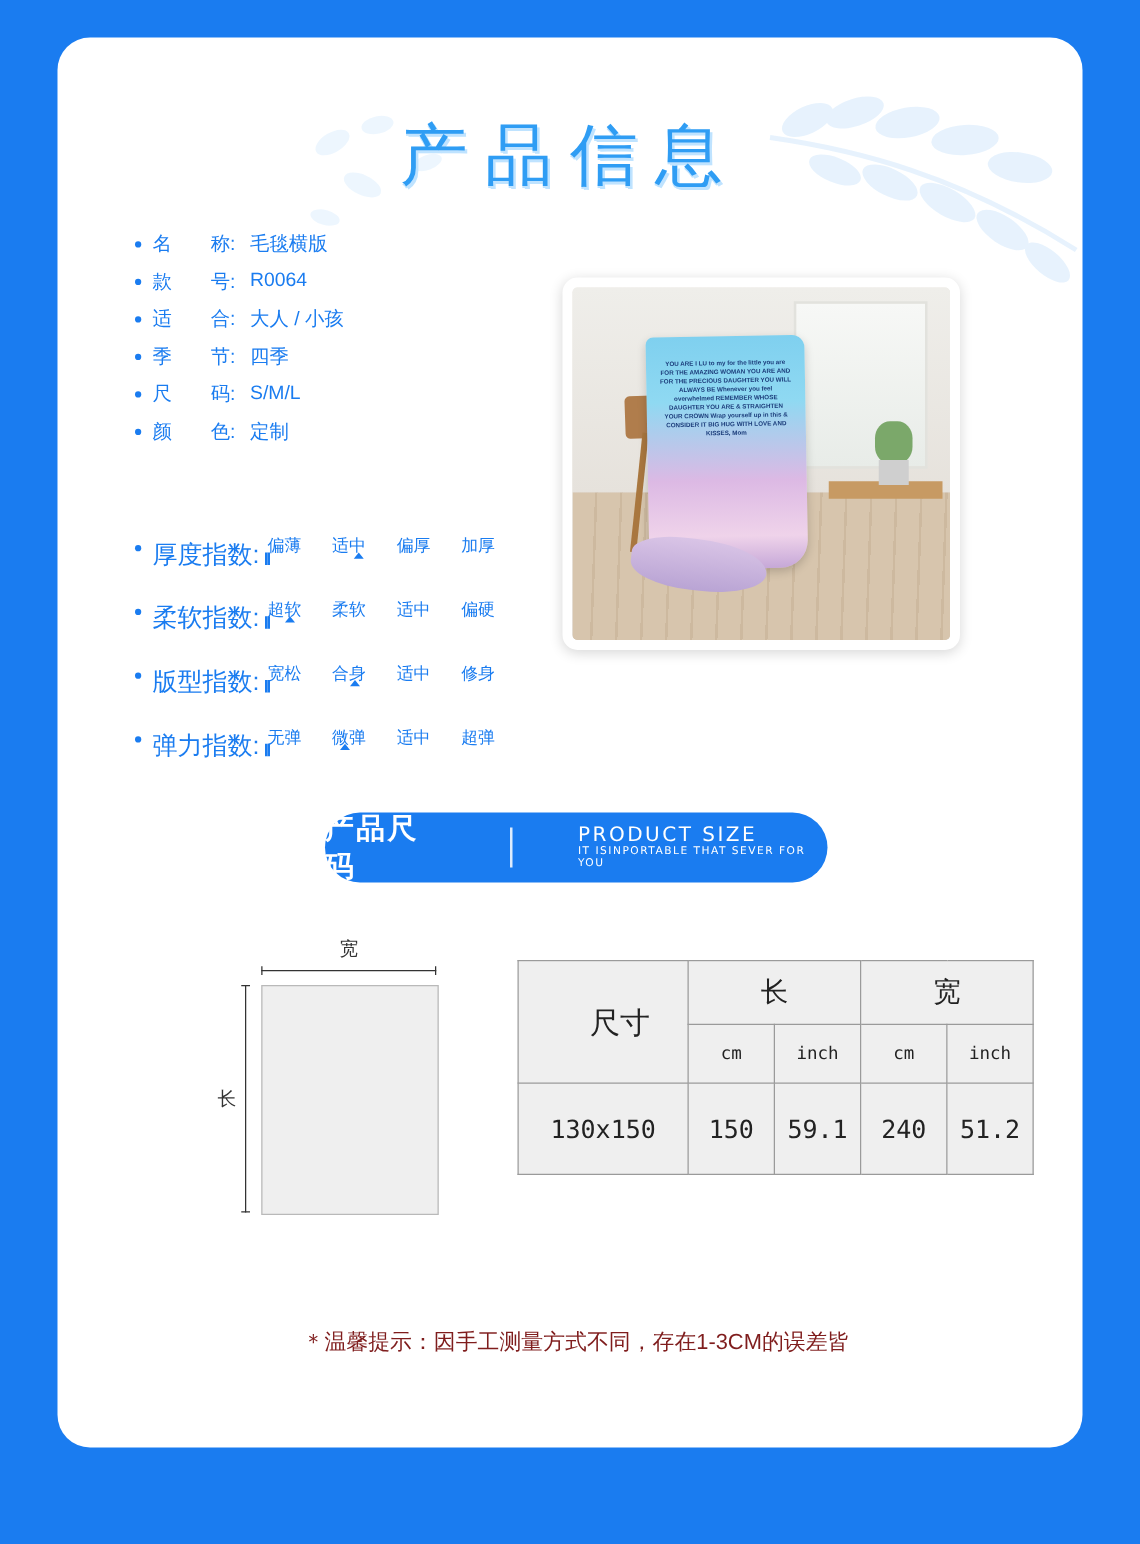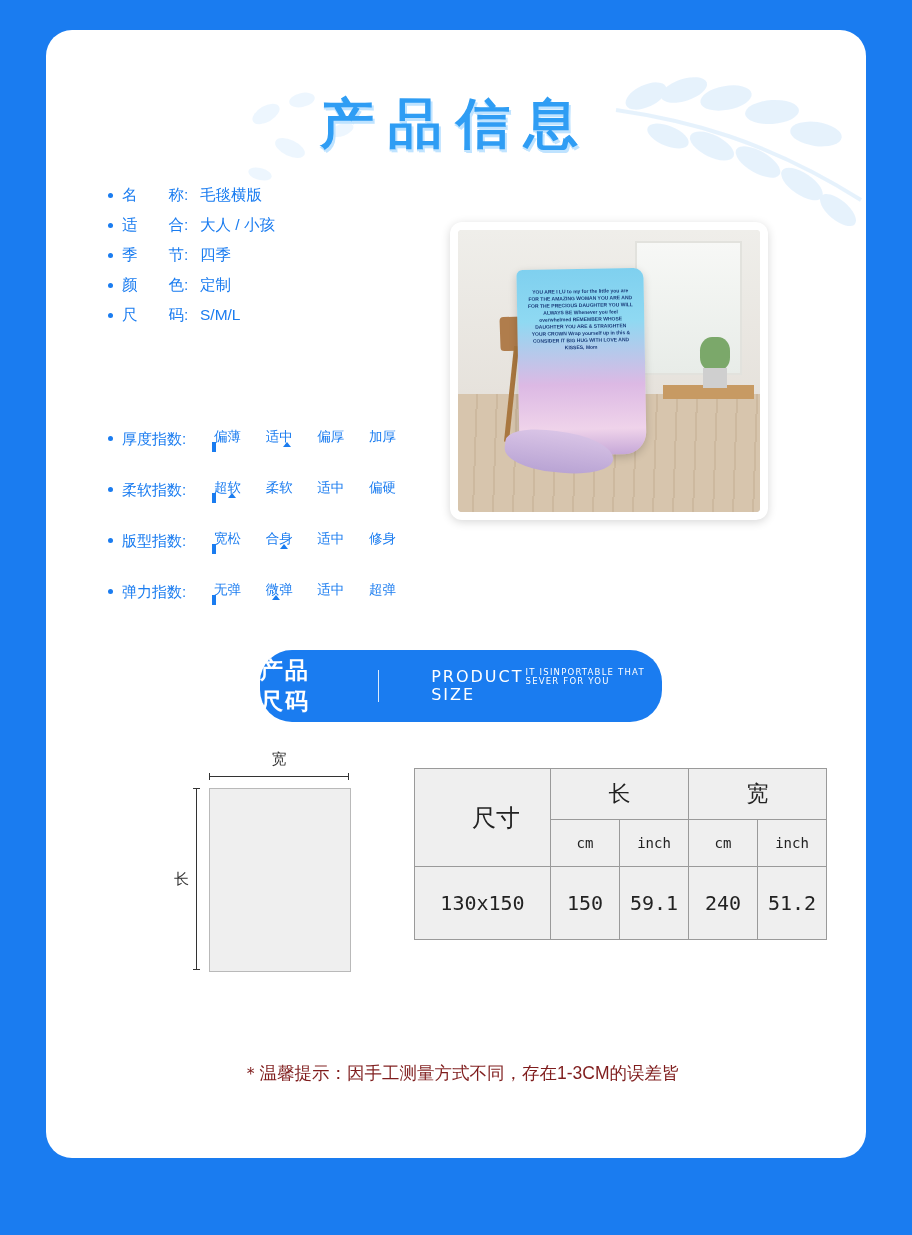--- a/index.html
+++ b/index.html
@@ -22,21 +22,21 @@
     position:absolute;right:-10px;top:20px;width:300px;height:230px;
     opacity:.5;pointer-events:none;
   }
   .petals{
     position:absolute;left:200px;top:60px;width:130px;height:110px;
     opacity:.45;pointer-events:none;
   }
   
   .title{
     position:absolute;left:0;top:58px;width:820px;text-align:center;
-    font-size:54px;font-weight:bold;letter-spacing:14px;
+    font-size:54px;font-weight:normal;letter-spacing:14px;
     color:#2f9df4;
     text-shadow:0 2px 0 #bfe3ff, 2px 3px 0 #bfe3ff;
     font-family:"DejaVu Sans","Liberation Sans",sans-serif;
   }
   
   .spec-list{
     position:absolute;left:62px;top:150px;width:360px;
   }
   .spec-row{
     display:flex;align-items:center;height:30px;margin-bottom:0px;
@@ -51,21 +51,21 @@
     color:#1a7cf0;font-size:15.5px;
   }
   
   .idx-list{
     position:absolute;left:62px;top:398px;width:360px;
   }
   .idx-row{
     display:flex;align-items:flex-start;height:51px;
   }
   .idx-label{
-    color:#1a7cf0;font-size:15px;width:92px;flex:0 0 auto;padding-top:2px;
+    color:#1a7cf0;font-size:20px;width:92px;flex:0 0 auto;padding-top:2px;
   }
   .idx-scale{position:relative;width:182px;flex:0 0 auto;}
   .idx-opts{display:flex;justify-content:space-between;font-size:13.5px;color:#1a7cf0;text-align:center;}
   .idx-bar{
     position:relative;margin-top:6px;height:2px;background:#1a7cf0;width:182px;
   }
   .idx-bar .tick{
     position:absolute;top:-4px;width:0;height:0;
     border-left:4px solid transparent;border-right:4px solid transparent;
     border-bottom:5px solid #1a7cf0;
@@ -103,28 +103,28 @@
     background:linear-gradient(180deg,#d9c4e6,#b9a4d4);border-radius:40% 60% 50% 50%;
     transform:rotate(7deg);}
   .ph-text{position:absolute;left:8%;top:10%;width:84%;height:76%;
     color:#1b3c7a;font-size:5px;line-height:7px;text-align:center;font-weight:bold;
     overflow:hidden;}
   .ph-plant{position:absolute;right:10%;top:38%;width:10%;height:12%;background:#7ba86a;border-radius:40%;}
   .ph-pot{position:absolute;right:11%;top:49%;width:8%;height:7%;background:#cfcfcf;}
   .ph-table{position:absolute;right:2%;top:55%;width:30%;height:5%;background:#c79a63;}
   
   .banner{
-    position:absolute;left:214px;top:620px;width:402px;height:72px;
+    position:absolute;left:214px;top:620px;width:402px;height:56px;
     background:#1a7cf0;border-radius:32px;display:flex;align-items:center;justify-content:center;
     color:#ffffff;
     gap:40px;
   }
   .banner-cn{font-size:23px;font-weight:bold;letter-spacing:2px;}
   .banner-div{width:2px;height:32px;background:#ffffff;margin:0 12px;opacity:.85;}
-  .banner-en{display:flex;flex-direction:row;justify-content:space-between;line-height:1.15;}
+  .banner-en{display:flex;flex-direction:column;justify-content:space-between;line-height:1.15;}
   .banner-en1{font-size:16px;letter-spacing:2px;font-family:"DejaVu Sans",sans-serif;}
   .banner-en2{font-size:8.5px;letter-spacing:1.2px;font-family:"DejaVu Sans",sans-serif;}
   
   .diagram{position:absolute;left:140px;top:710px;width:200px;height:250px;}
   .rect{
     position:absolute;left:23px;top:48px;width:140px;height:182px;
     background:#efefef;border:1px solid #b9b9b9;
   }
   .lbl-w{position:absolute;left:23px;top:10px;width:140px;text-align:center;font-size:15px;color:#333;}
   .lbl-l{position:absolute;left:-12px;top:130px;font-size:15px;color:#333;}
@@ -192,37 +192,42 @@
     <div class="title">产品信息</div>
 
     <div class="spec-list">
       <div class="spec-row">
         <span class="dot"></span>
         <span class="spec-label">名　　称:</span>
         <span class="spec-val">毛毯横版</span>
       </div>
       <div class="spec-row">
         <span class="dot"></span>
+        <span class="spec-label">款　　号:</span>
+        <span class="spec-val">R0064</span>
+      </div>
+      <div class="spec-row">
+        <span class="dot"></span>
         <span class="spec-label">适　　合:</span>
         <span class="spec-val">大人 / 小孩</span>
       </div>
       <div class="spec-row">
         <span class="dot"></span>
         <span class="spec-label">季　　节:</span>
         <span class="spec-val">四季</span>
       </div>
       <div class="spec-row">
         <span class="dot"></span>
+        <span class="spec-label">尺　　码:</span>
+        <span class="spec-val">S/M/L</span>
+      </div>
+      <div class="spec-row">
+        <span class="dot"></span>
         <span class="spec-label">颜　　色:</span>
         <span class="spec-val">定制</span>
-      </div>
-      <div class="spec-row">
-        <span class="dot"></span>
-        <span class="spec-label">尺　　码:</span>
-        <span class="spec-val">S/M/L</span>
       </div>
     </div>
 
     <div class="idx-list">
 
       <div class="idx-row">
         <span class="dot" style="margin-top:8px;"></span>
         <span class="idx-label">厚度指数:</span>
         <span class="idx-scale">
           <span class="idx-opts">

